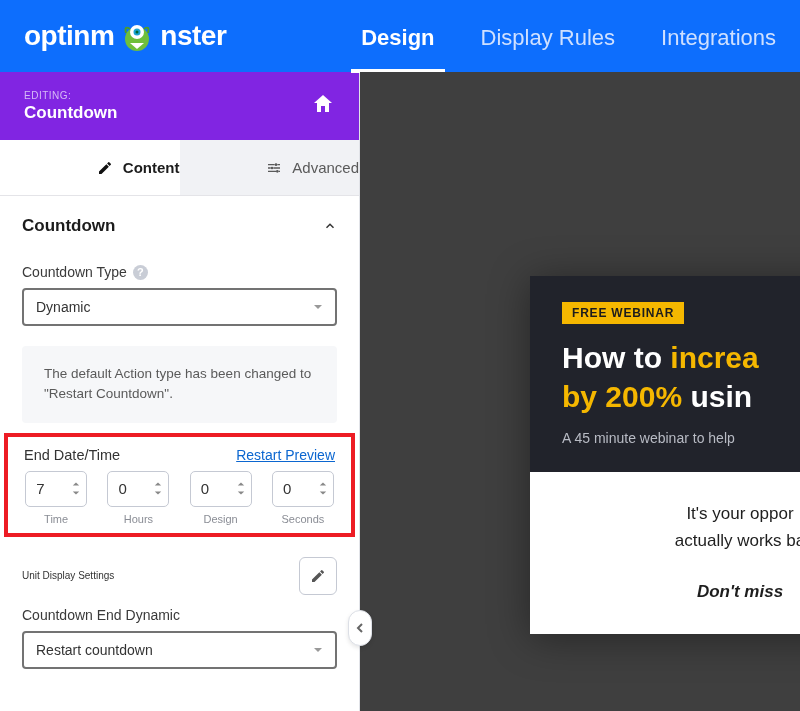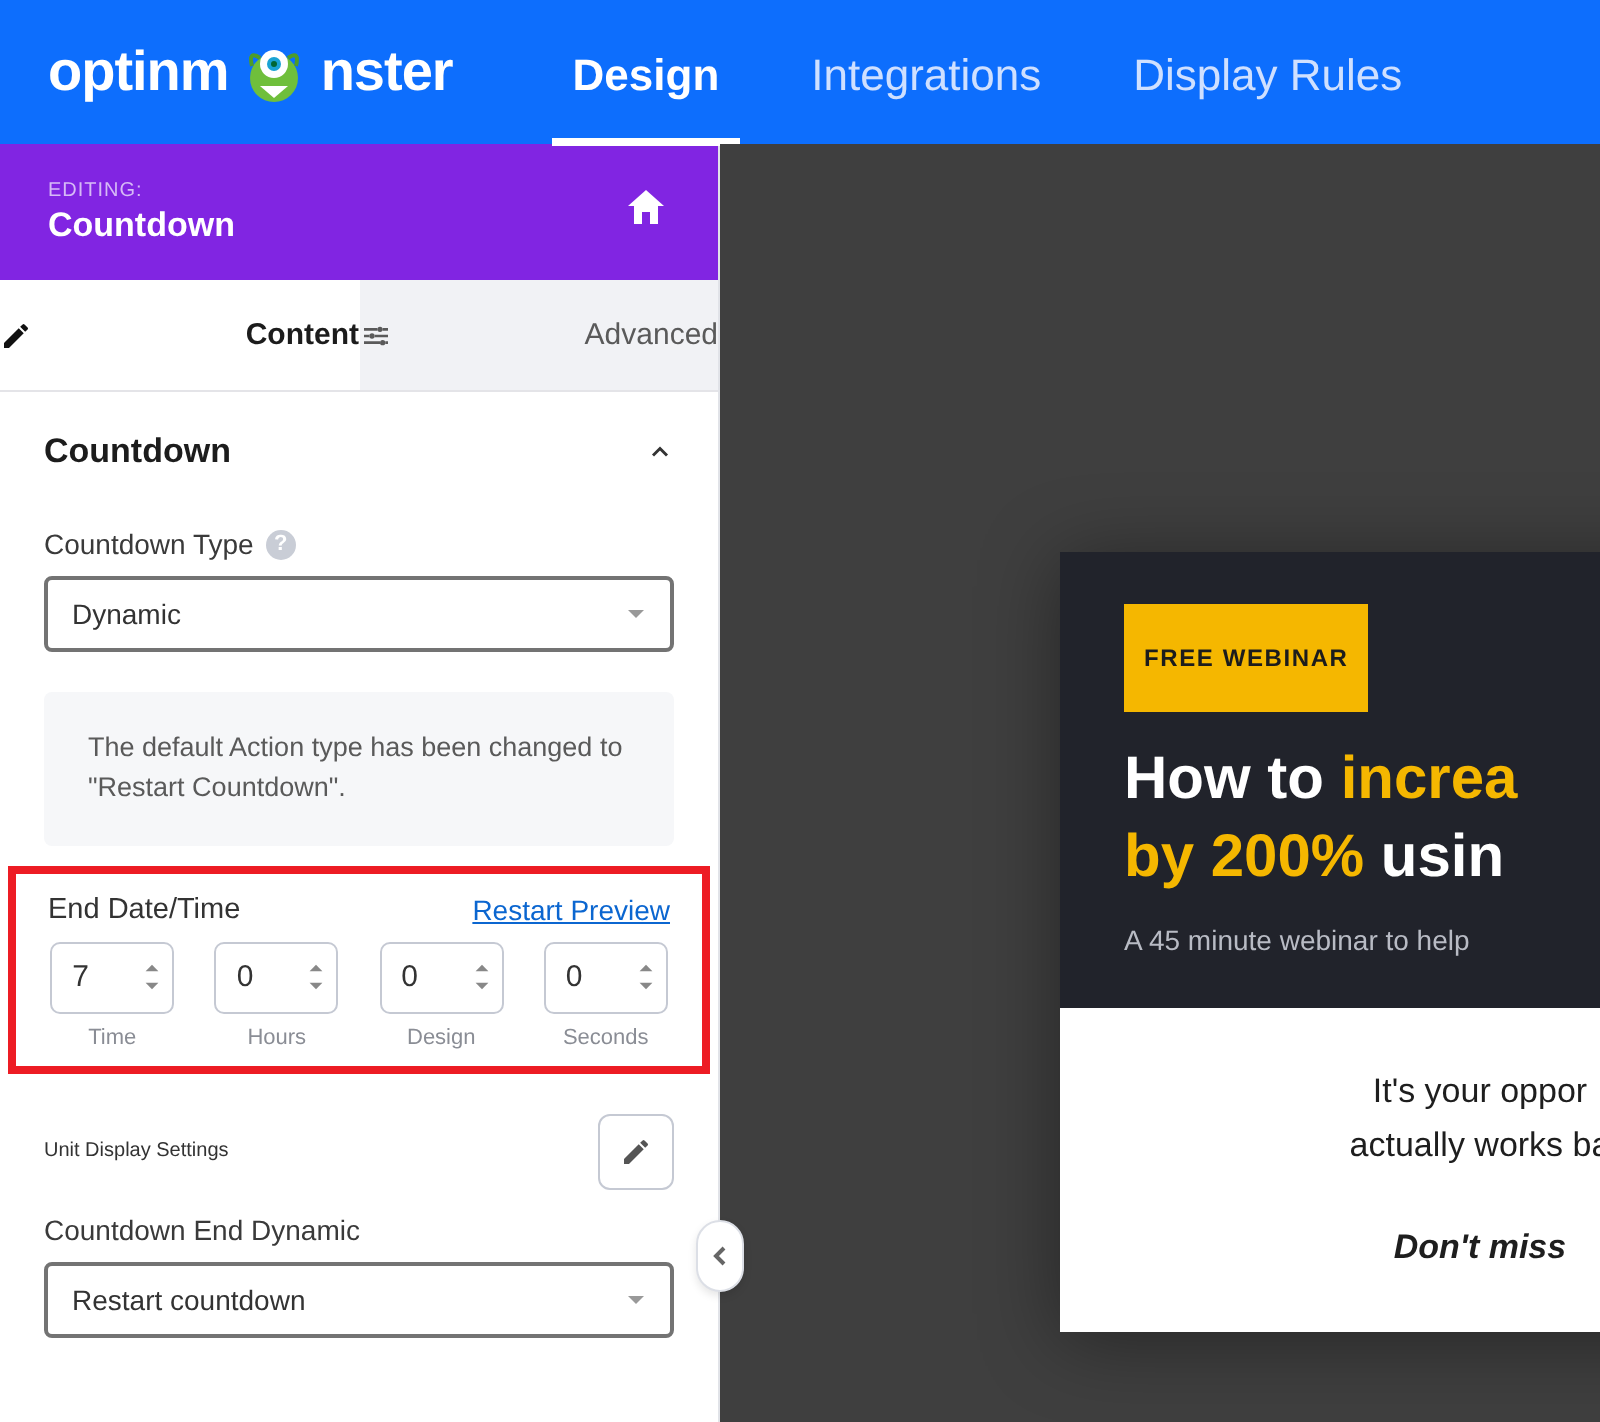--- a/index.html
+++ b/index.html
@@ -1,19 +1,19 @@
 <!DOCTYPE html>
 <html><head>
   <meta charset="utf-8">
   <style>
     * { box-sizing: border-box; margin: 0; padding: 0; }
     body { font-family: -apple-system, BlinkMacSystemFont, "Segoe UI", Arial, sans-serif; width: 800px; height: 711px; overflow: hidden; background: #fff; }
 
     
-    .topbar { background: #0d6efd; height: 72px; display: flex; align-items: center; padding: 0 24px; }
+    .topbar { background: #0d6efd; height: 72px; display: flex; align-items: center; padding: 0 24px; justify-content: space-between; }
     .logo { display: flex; align-items: center; gap: 6px; flex: 0 0 auto; margin-right: 60px; }
     .logo-text { color: #fff; font-weight: 800; font-size: 28px; letter-spacing: -0.5px; font-family: Arial, sans-serif; }
     .logo-icon { width: 34px; height: 34px; }
     .nav-tabs { display: flex; gap: 46px; align-items: center; }
     .nav-tab { color: #cfe0ff; font-size: 22px; font-weight: 500; position: relative; cursor: pointer; padding: 25px 0 21px; }
     .nav-tab.active { color: #fff; font-weight: 600; }
     .nav-tab.active::after { content: ""; position: absolute; bottom: -1px; left: -10px; right: -10px; height: 4px; background: #fff; }
 
     
     .main { display: flex; height: calc(711px - 72px); }
@@ -21,21 +21,21 @@
 
     
     .editing-bar { background: #8125e2; color: #fff; height: 68px; display: flex; align-items: center; justify-content: space-between; padding: 0 24px; }
     .editing-info { display: flex; flex-direction: column; gap: 2px; }
     .editing-label { font-size: 10px; letter-spacing: 0.5px; color: #d6baf6; }
     .editing-title { font-size: 17px; font-weight: 600; }
     .home-icon { width: 24px; height: 24px; }
 
     
     .panel-tabs { display: flex; height: 56px; border-bottom: 1px solid #e4e4e8; }
-    .panel-tab { flex: 1; display: flex; align-items: center; justify-content: space-between; gap: 10px; font-size: 15px; font-weight: 600; color: #1c1c1c; cursor: pointer; }
+    .panel-tab { flex: 1; display: flex; align-items: center; justify-content: flex-end; gap: 10px; font-size: 15px; font-weight: 600; color: #1c1c1c; cursor: pointer; }
     .panel-tab.inactive { background: #f1f2f5; color: #5a5a5a; font-weight: 500; }
 
     
     .panel-body { padding: 0 0 20px; overflow-y: auto; flex: 1; }
     .section-header { display: flex; align-items: center; justify-content: space-between; padding: 20px 22px; cursor: pointer; }
     .section-title { font-size: 17px; font-weight: 700; color: #1c1c1c; }
 
     .field-row { padding: 8px 22px 6px; }
     .field-label { font-size: 14px; color: #3a3a3a; margin-bottom: 8px; display: flex; align-items: center; gap: 6px; }
     .help-icon { width: 15px; height: 15px; background: #c9cdd6; color: #fff; border-radius: 50%; display: inline-flex; align-items: center; justify-content: center; font-size: 11px; font-weight: 700; }
@@ -61,21 +61,21 @@
     .unit-label { font-size: 10px; color: #333; }
     .edit-btn { width: 38px; height: 38px; border: 1px solid #c5c9d3; border-radius: 6px; display: flex; align-items: center; justify-content: center; background: #fff; cursor: pointer; }
 
     
     .divider-chevron { position: absolute; left: 360px; top: 610px; transform: translateX(-50%); width: 24px; height: 36px; background: #fff; border: 1px solid #dcdfe6; border-radius: 16px; display: flex; align-items: center; justify-content: center; box-shadow: 0 2px 4px rgba(0,0,0,0.1); cursor: pointer; }
 
     
     .preview { flex: 1; background: #3f3f3f; position: relative; overflow: hidden; }
     .preview-card { position: absolute; left: 170px; top: 204px; width: 420px; background: #fff; border-radius: 2px; box-shadow: 0 4px 40px rgba(0,0,0,0.4); }
     .card-dark { background: #21232b; padding: 26px 32px; }
-    .badge { background: #f5b700; color: #1c1c1c; font-size: 12px; font-weight: 800; letter-spacing: 0.8px; padding: 20px 10px; display: inline-block; margin-bottom: 14px; }
+    .badge { background: #f5b700; color: #1c1c1c; font-size: 12px; font-weight: 800; letter-spacing: 0.8px; padding: 4px 10px; display: inline-block; margin-bottom: 14px; }
     .card-h1 { color: #fff; font-size: 30px; font-weight: 800; line-height: 1.3; }
     .card-h1 .accent { color: #f5b700; }
     .card-sub { color: #b8bbc4; font-size: 14px; margin-top: 14px; }
     .card-white { background: #fff; padding: 28px 50px; font-size: 17px; color: #1e1e1e; text-align: center; line-height: 1.6; }
     .card-white .miss { font-style: italic; font-weight: 700; margin-top: 24px; }
   </style>
 </head>
 <body>
 
 <div class="topbar">
@@ -88,22 +88,22 @@
         <circle cx="17" cy="13" r="7" fill="#fff"></circle>
         <circle cx="17" cy="13" r="3.5" fill="#1aa3d4"></circle>
         <circle cx="17" cy="13" r="1.5" fill="#063"></circle>
         <path d="M10 24 L24 24 L17 30 Z" fill="#fff"></path>
       </svg>
     </span>
     <span class="logo-text">nster</span>
   </div>
   <div class="nav-tabs">
     <div class="nav-tab active">Design</div>
+    <div class="nav-tab">Display Rules</div>
     <div class="nav-tab">Integrations</div>
-    <div class="nav-tab">Display Rules</div>
   </div>
 </div>
 
 <div class="main">
 
   <div class="sidebar">
 
     <div class="editing-bar">
       <div class="editing-info">
         <span class="editing-label">EDITING:</span>

